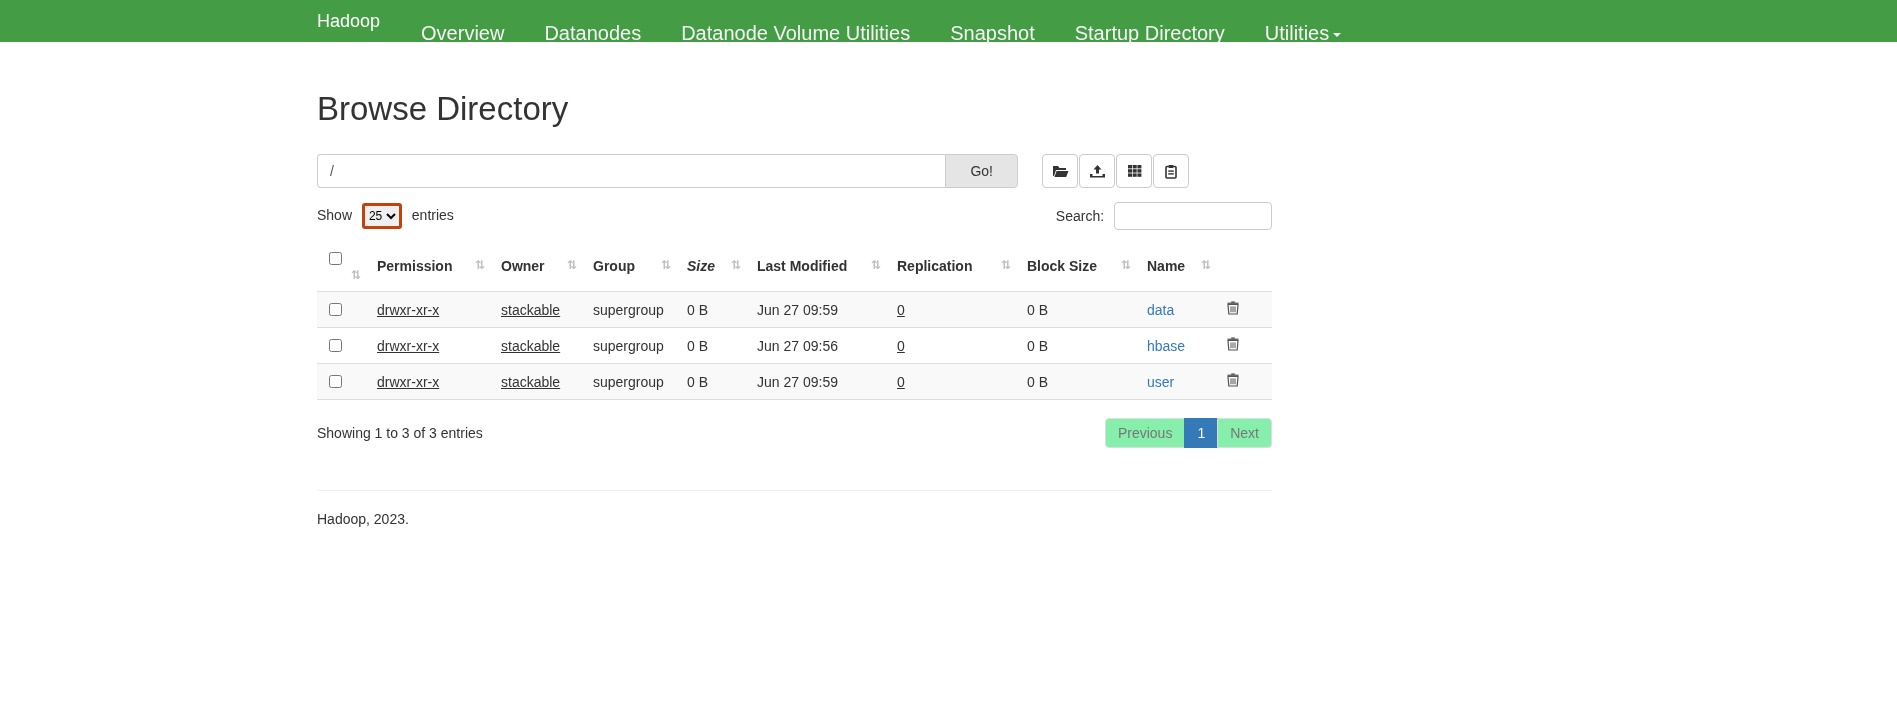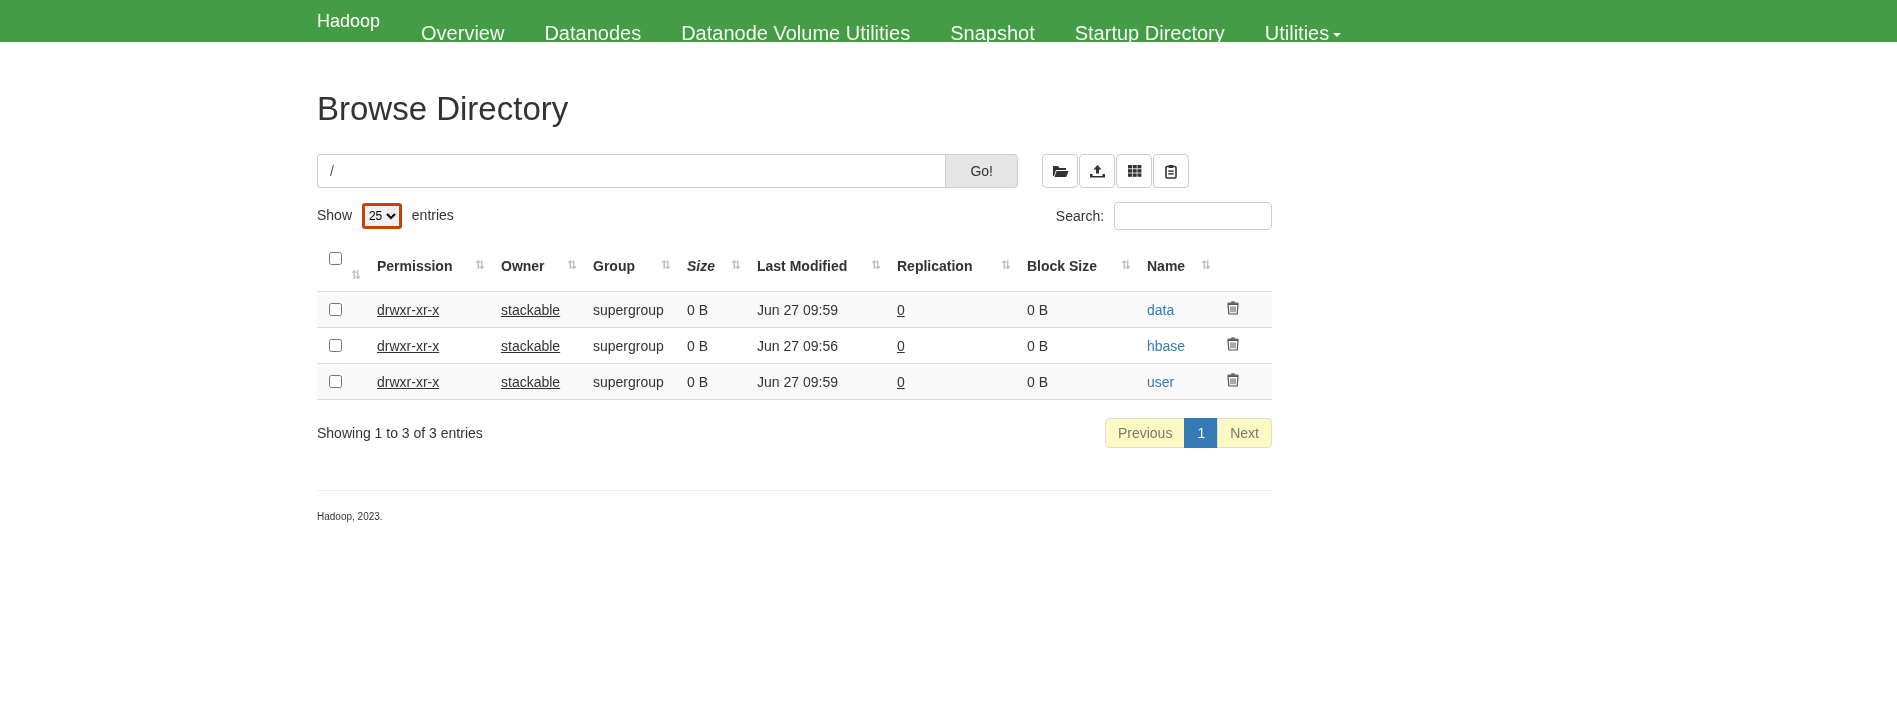--- a/index.html
+++ b/index.html
@@ -193,21 +193,21 @@
   .table-footer {
     display: flex;
     justify-content: space-between;
     align-items: center;
     margin-top: 18px;
   }
   .info-text { font-size: 14px; color: #333; }
   .pagination { display: flex; }
   .page-item {
     border: 1px solid #ddd;
-    background: #fef9c3;
+    background: #86efac;
     color: #777;
     padding: 6px 12px;
     font-size: 14px;
     margin-left: -1px;
     cursor: pointer;
     user-select: none;
   }
   .page-item.first { border-radius: 4px 0 0 4px; margin-left: 0; }
   .page-item.last  { border-radius: 0 4px 4px 0; }
   .page-item.active {
@@ -216,21 +216,21 @@
     color: #fff;
   }
   
   hr.footer-rule {
     border: none;
     border-top: 1px solid #eee;
     margin: 42px 0 0 0;
   }
   .site-footer {
     margin-top: 20px;
-    font-size: 10px;
+    font-size: 14px;
     color: #333;
   }
 </style>
 </head>
 <body>
 
 <div class="navbar">
   <div class="navbar-inner">
     <span class="navbar-brand">Hadoop</span>
     <span class="nav-item">Overview</span>

